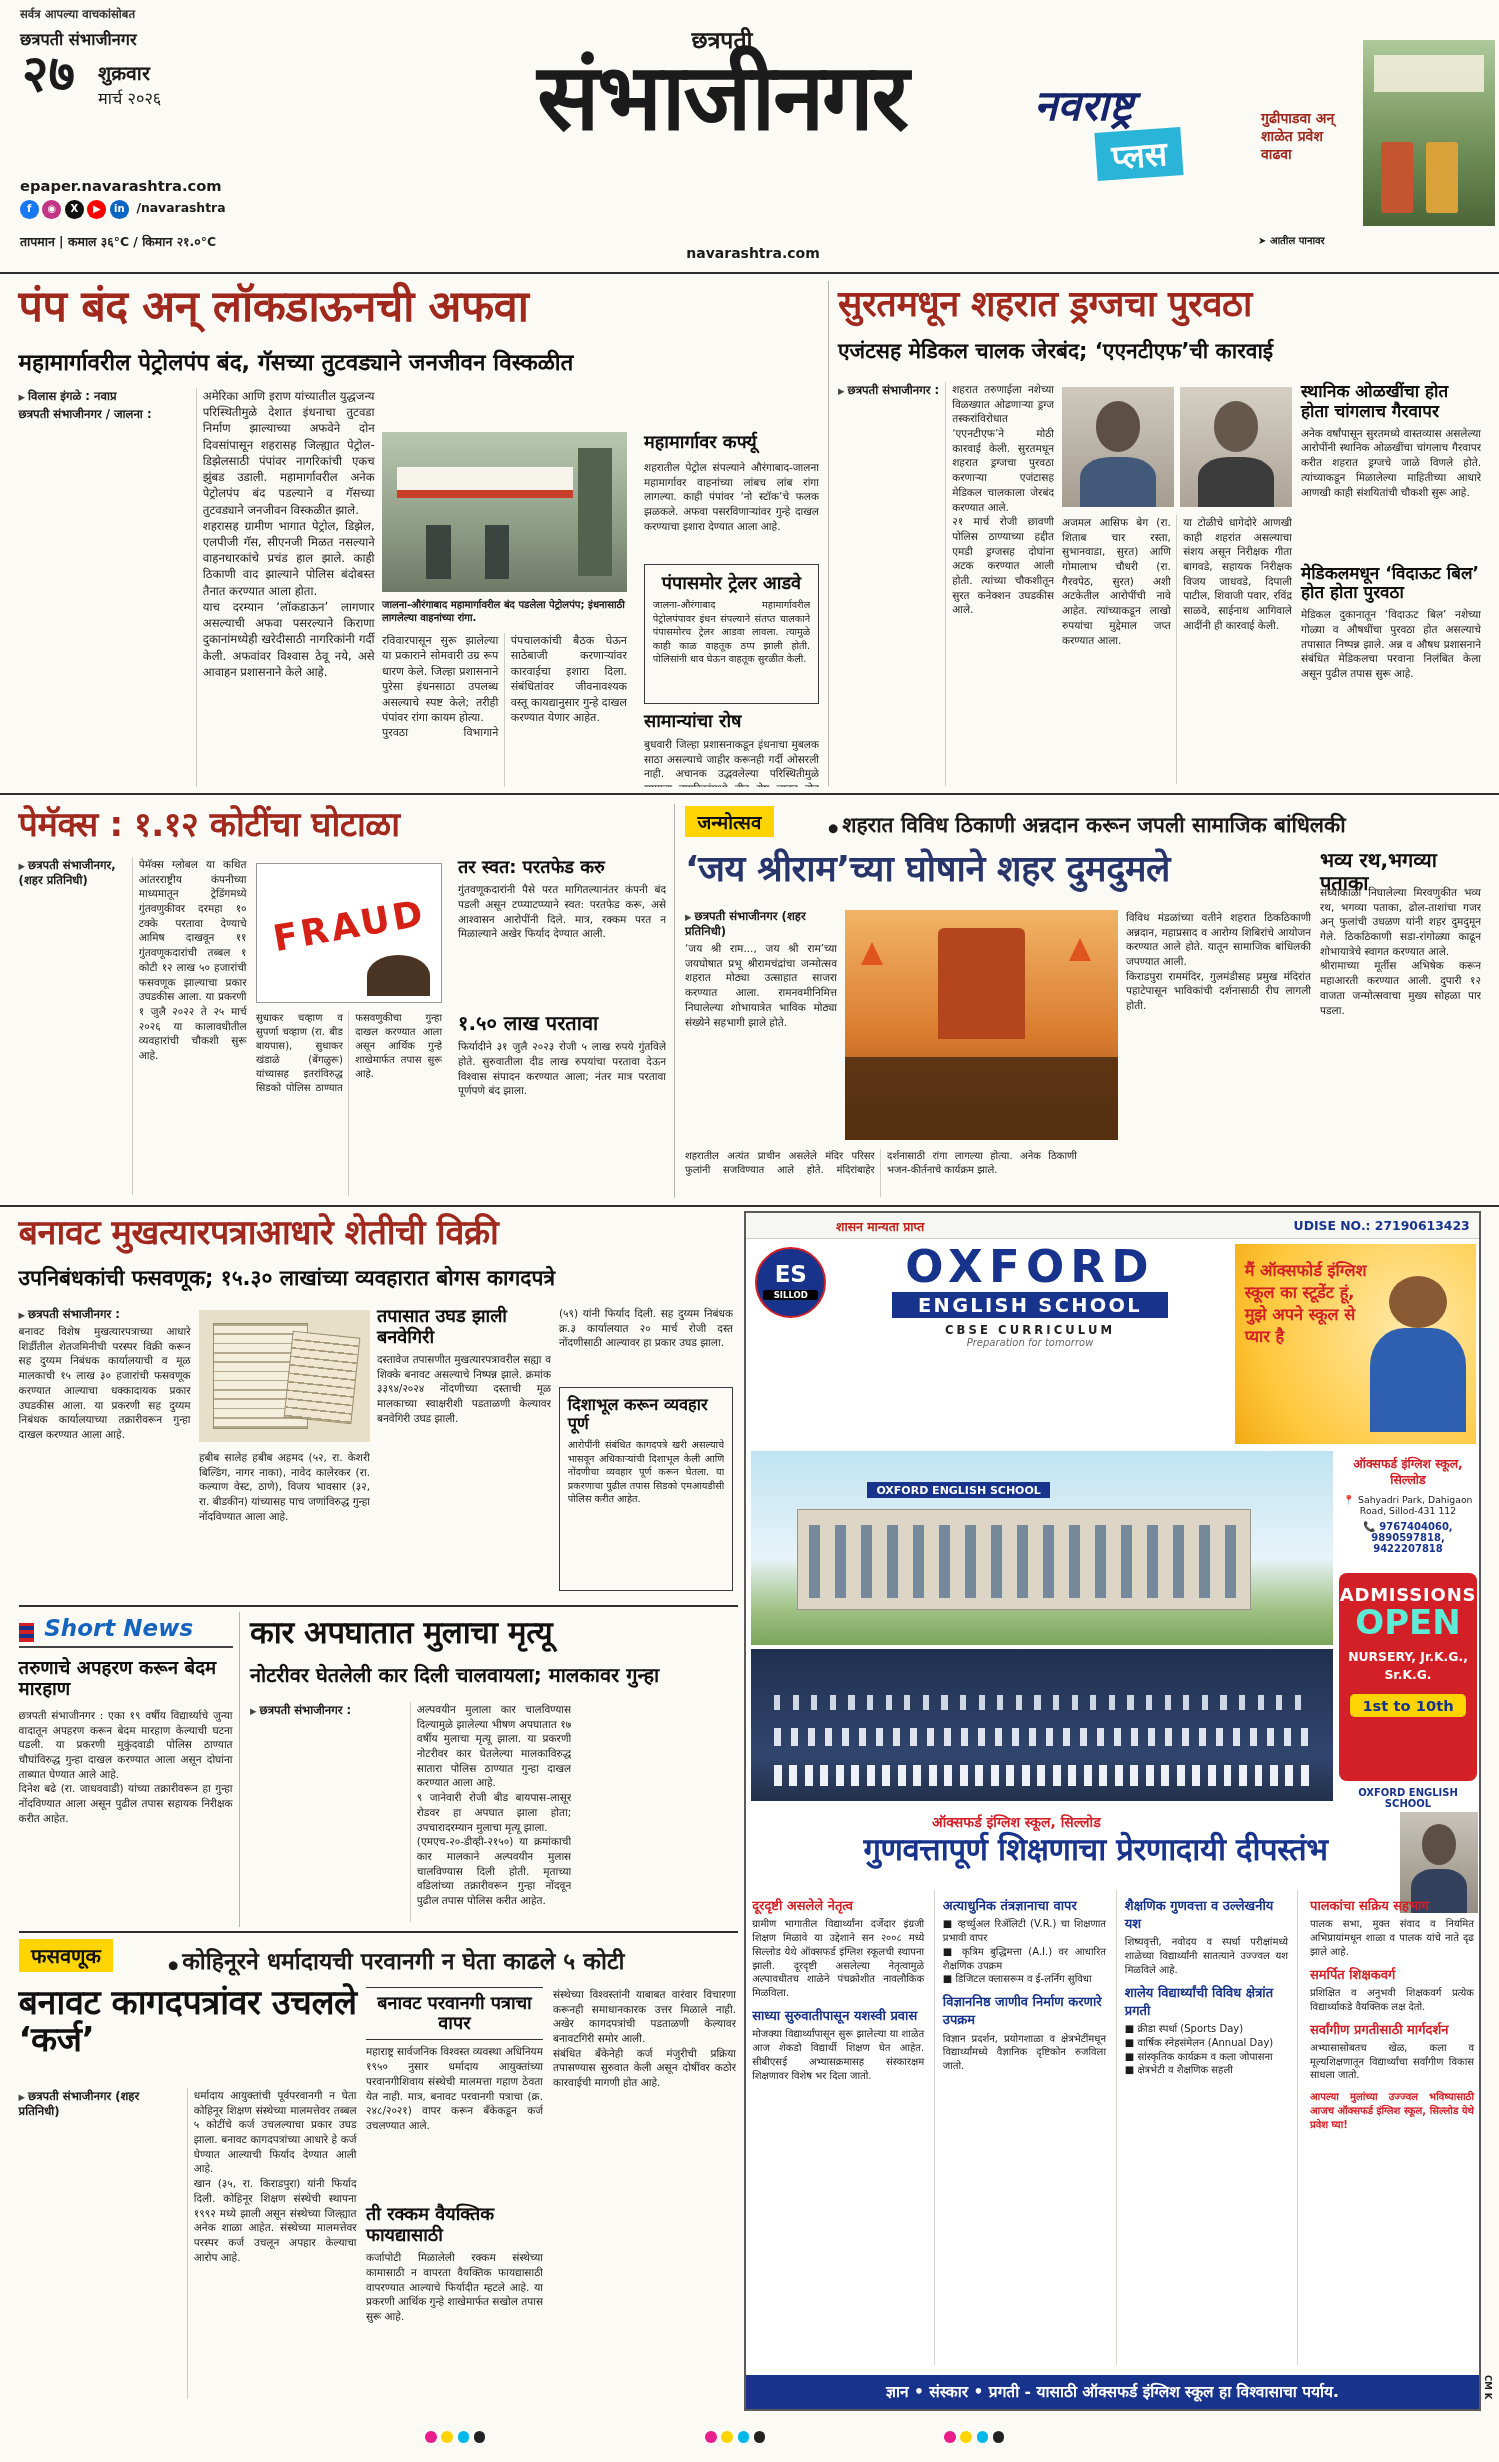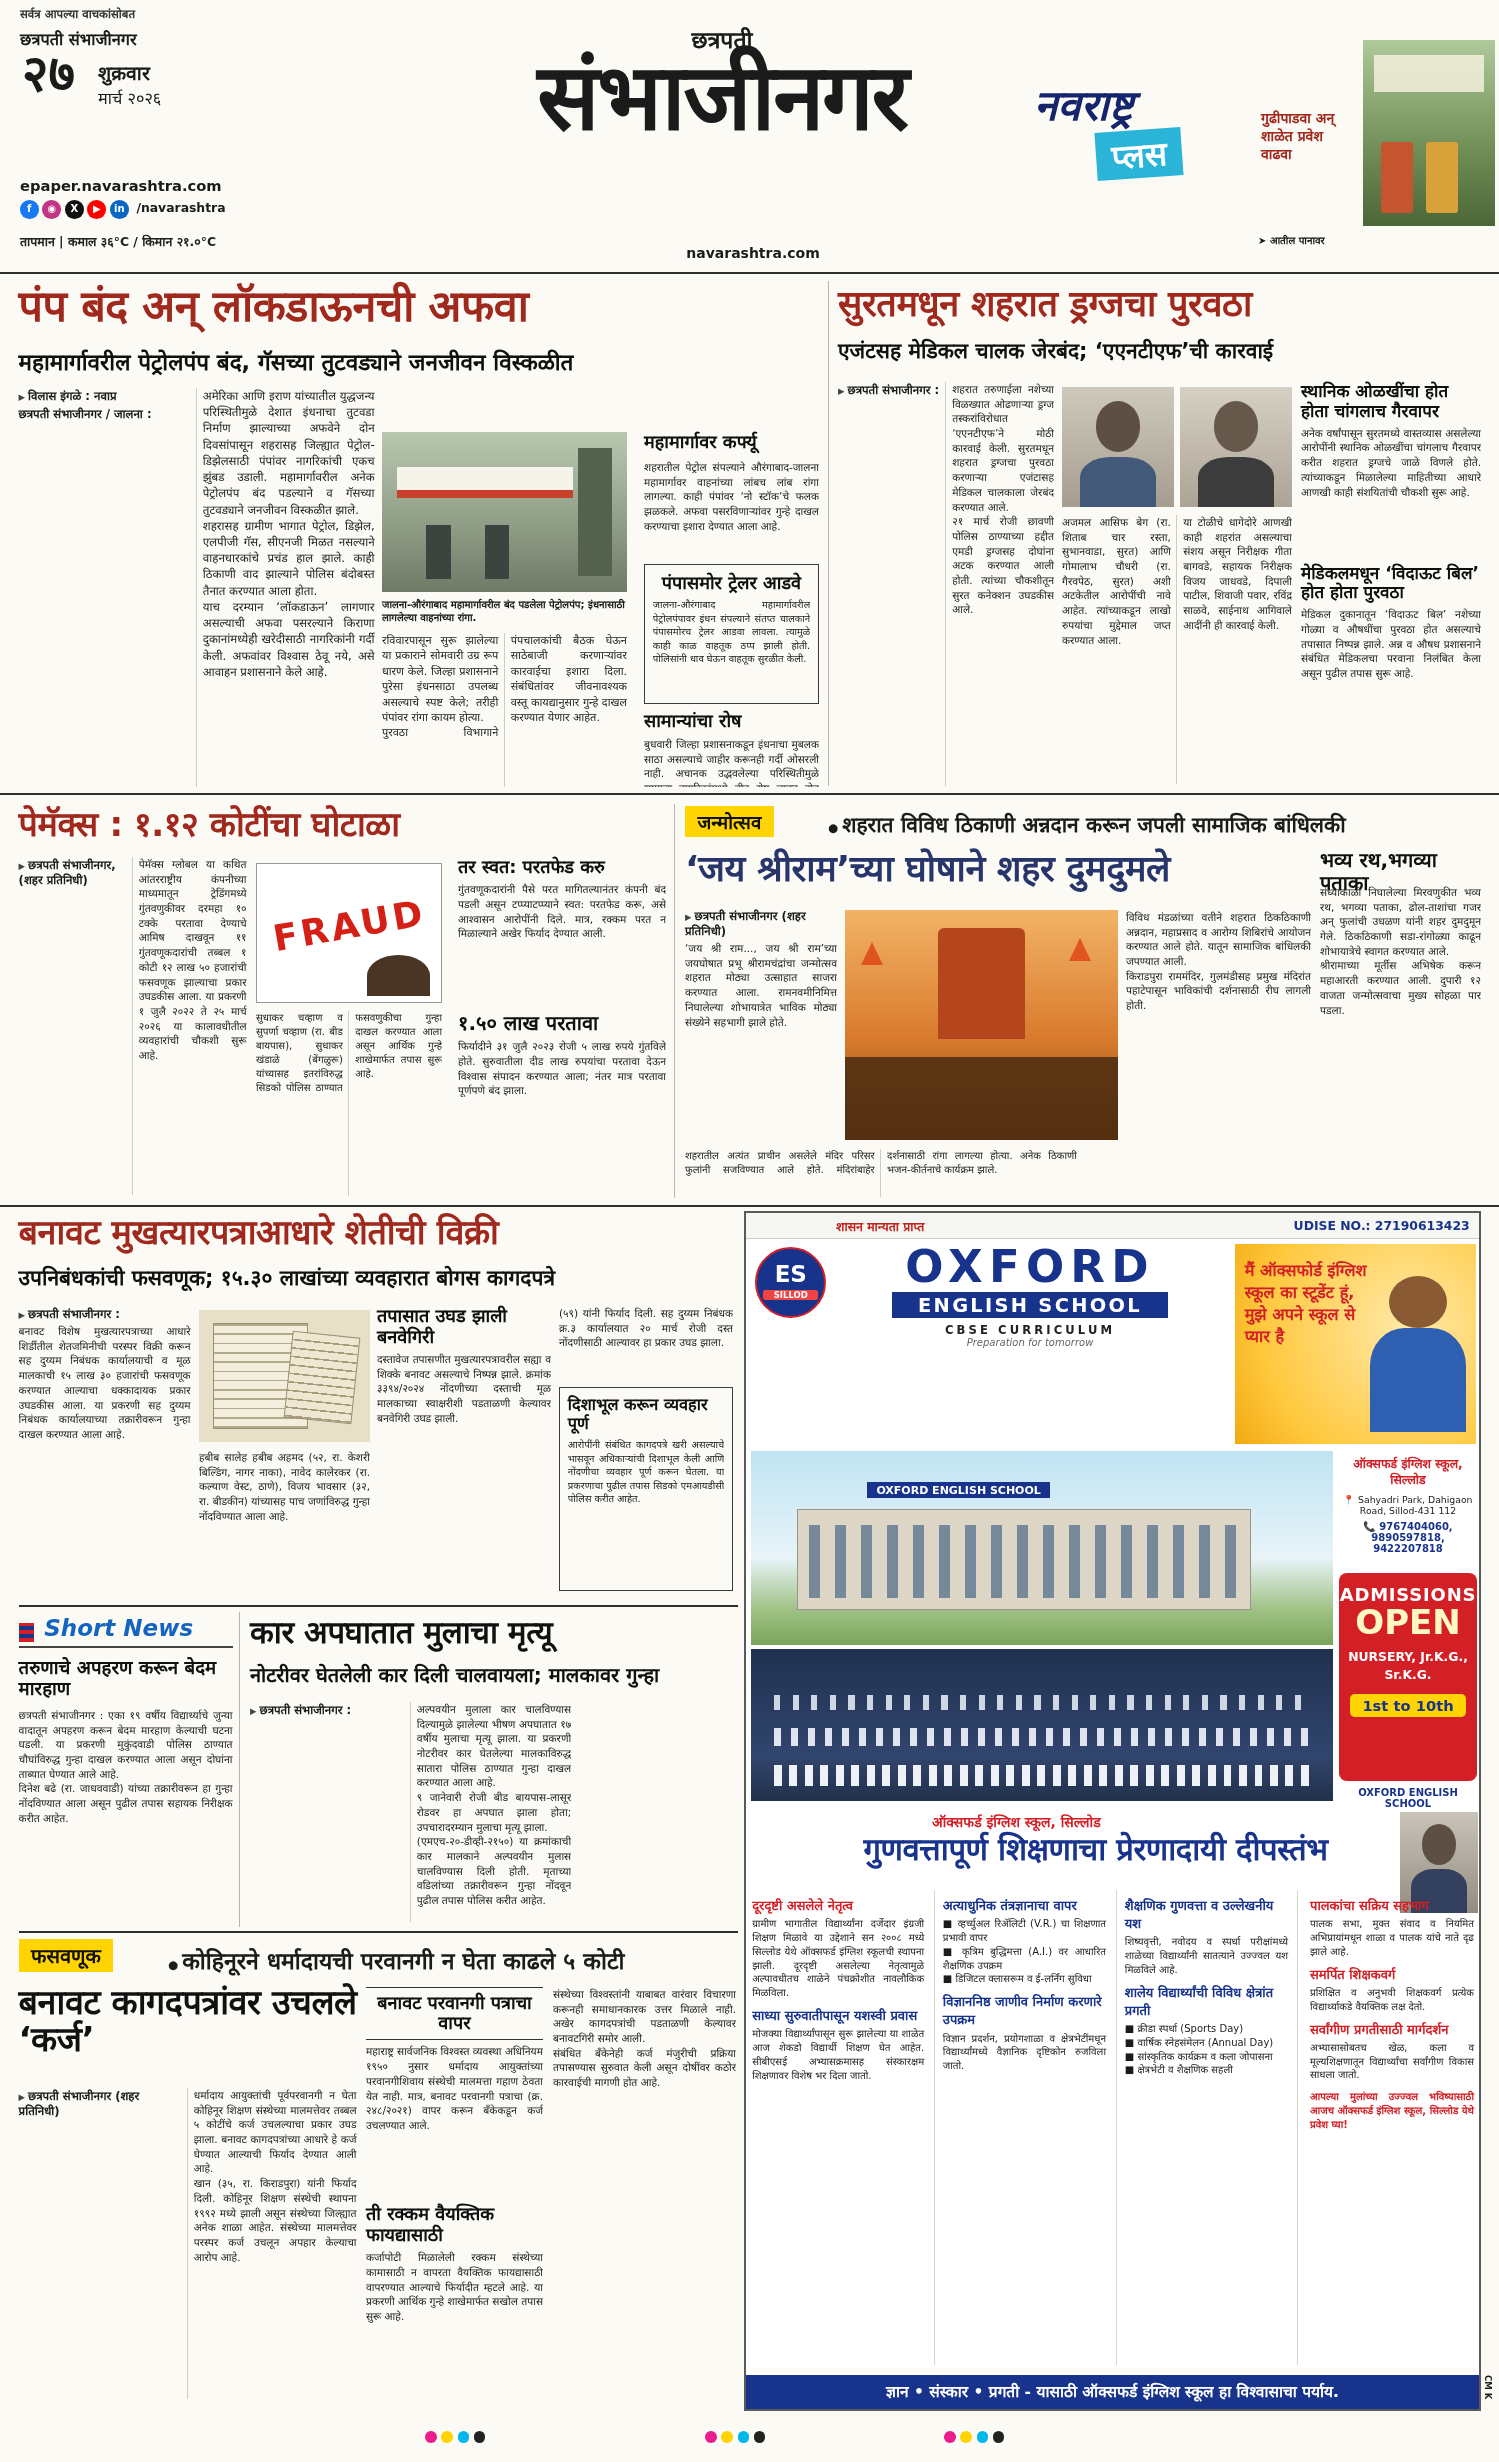--- a/index.html
+++ b/index.html
@@ -229,21 +229,21 @@
   <div class="abs body-txt sm" style="left:553px;top:1987px;width:183px;height:410px">संस्थेच्या विश्वस्तांनी याबाबत वारंवार विचारणा करूनही समाधानकारक उत्तर मिळाले नाही. अखेर कागदपत्रांची पडताळणी केल्यावर बनावटगिरी समोर आली.
 संबंधित बँकेनेही कर्ज मंजुरीची प्रक्रिया तपासण्यास सुरुवात केली असून दोषींवर कठोर कारवाईची मागणी होत आहे.</div>
 
   <div class="abs ad" style="left:744px;top:1211px;width:737px;height:1200px;background:#fff;border:2.3px solid #5a5a5a">
     <div class="abs" style="left:0;top:0;width:100%;height:26px;border-bottom:0.8px solid #ccc;background:#f6f6f2">
       <span style="position:absolute;left:90px;top:4.7px;font-size:12.4px;font-weight:700;color:#c0261c">शासन मान्यता प्राप्त</span>
       <span style="position:absolute;right:9.3px;top:4.7px;font-size:12.4px;font-weight:700;color:#17338c">UDISE NO.: 27190613423</span>
     </div>
     <div class="abs" style="left:9.3px;top:34px;width:71px;height:71px;border-radius:50%;background:#17338c;border:2.3px solid #d31f26;color:#fff;text-align:center">
       <div style="font-size:23px;font-weight:800;margin-top:12.4px">ES</div>
-      <div style="font-size:8.5px;font-weight:700;background:#ef4444;margin:3.1px 6.2px 0;border-radius:2.3px">SILLOD</div>
+      <div style="font-size:8.5px;font-weight:700;background:#000000;margin:3.1px 6.2px 0;border-radius:2.3px">SILLOD</div>
     </div>
     <div class="abs" style="left:90px;top:31px;width:388px;text-align:center">
       <div style="font-size:45px;font-weight:800;color:#17338c;letter-spacing:6.2px;line-height:1">OXFORD</div>
       <div style="display:inline-block;background:#17338c;color:#fff;font-size:19.4px;font-weight:700;padding:1.6px 26px;margin-top:3.1px;letter-spacing:2.3px">ENGLISH SCHOOL</div>
       <div style="font-size:11.6px;font-weight:700;letter-spacing:3.1px;margin-top:4.7px;color:#222">CBSE CURRICULUM</div>
       <div style="font-size:10px;font-style:italic;color:#666">Preparation for tomorrow</div>
     </div>
     <div class="photo" style="left:489px;top:31px;width:241px;height:200px;background:radial-gradient(circle at 72% 42%,#ffe9a8 0%,#ffc83d 70%,#f2a912 100%)">
       <div class="pd" style="left:64%;top:16%;width:24%;height:26%;background:#8a5a34;border-radius:50%"></div>
       <div class="pd" style="left:56%;top:42%;width:40%;height:52%;background:#2f5fb0;border-radius:36% 36% 0 0"></div>
@@ -254,21 +254,21 @@
       <div class="pd" style="left:10%;top:38%;width:74%;height:38%;background:repeating-linear-gradient(90deg,#76899b 0 11px,#ddd6c7 11px 26px)"></div>
       <div class="pd" style="left:20%;top:16%;background:#17338c;color:#fff;font-size:11px;font-weight:700;padding:1.6px 9.3px">OXFORD ENGLISH SCHOOL</div>
     </div>
     <div class="abs" style="left:593px;top:238px;width:138px;height:118px;text-align:center">
       <div style="font-size:12.4px;font-weight:800;color:#d31f26;line-height:1.3;margin-top:4.7px">ऑक्सफर्ड इंग्लिश स्कूल, सिल्लोड</div>
       <div style="font-size:9.3px;margin-top:6.2px;color:#222"><span>📍 </span><span>Sahyadri Park, Dahigaon Road, Sillod-431 112</span></div>
       <div style="font-size:10px;font-weight:700;color:#17338c;margin-top:4.7px"><span>📞 </span><span>9767404060, 9890597818, 9422207818</span></div>
     </div>
     <div class="abs" style="left:593px;top:360px;width:138px;height:208px;background:#d31f26;border-radius:7.8px;text-align:center;color:#fff">
       <div style="font-size:18px;font-weight:800;margin-top:11px;letter-spacing:0.8px">ADMISSIONS</div>
-      <div style="font-size:34px;font-weight:800;color:#fef9c3;line-height:1">OPEN</div>
+      <div style="font-size:34px;font-weight:800;color:#5eead4;line-height:1">OPEN</div>
       <div style="font-size:12.4px;font-weight:700;margin-top:9.3px;line-height:1.4;padding:0 6.2px">NURSERY, Jr.K.G., Sr.K.G.</div>
       <div style="display:inline-block;background:#ffd400;color:#17338c;font-size:14.7px;font-weight:800;padding:3.1px 12.4px;border-radius:4.7px;margin-top:11px">1st to 10th</div>
     </div>
     <div class="photo" style="left:4.7px;top:436px;width:582px;height:152px;background:linear-gradient(180deg,#20304f,#31466e 70%,#22304a)">
       <div class="pd" style="left:4%;top:30%;width:92%;height:10%;background:repeating-linear-gradient(90deg,#cfd6e4 0 6.2px,transparent 6.2px 18.6px)"></div>
       <div class="pd" style="left:4%;top:52%;width:92%;height:12%;background:repeating-linear-gradient(90deg,#dfe4ee 0 7px,transparent 7px 17px)"></div>
       <div class="pd" style="left:4%;top:76%;width:92%;height:14%;background:repeating-linear-gradient(90deg,#eef1f7 0 7.8px,transparent 7.8px 15.5px)"></div>
     </div>
     <div class="abs" style="left:593px;top:574px;width:138px;text-align:center;font-size:10px;font-weight:800;color:#17338c">OXFORD ENGLISH SCHOOL</div>
 

